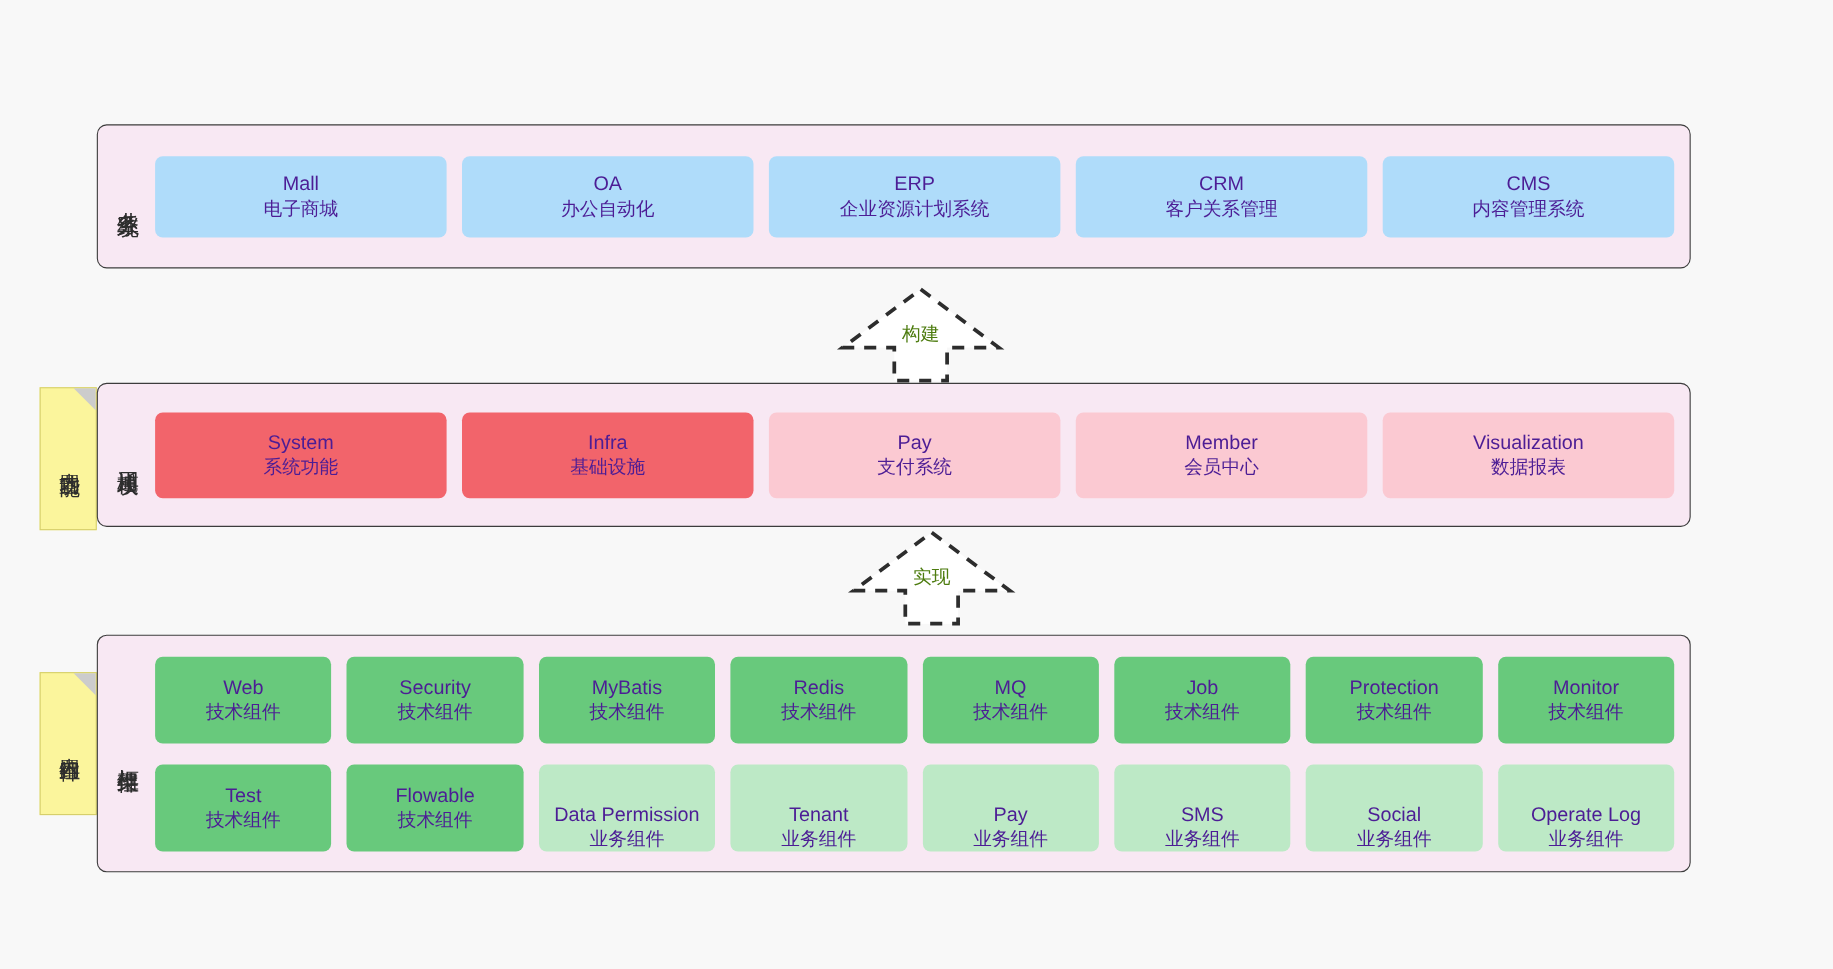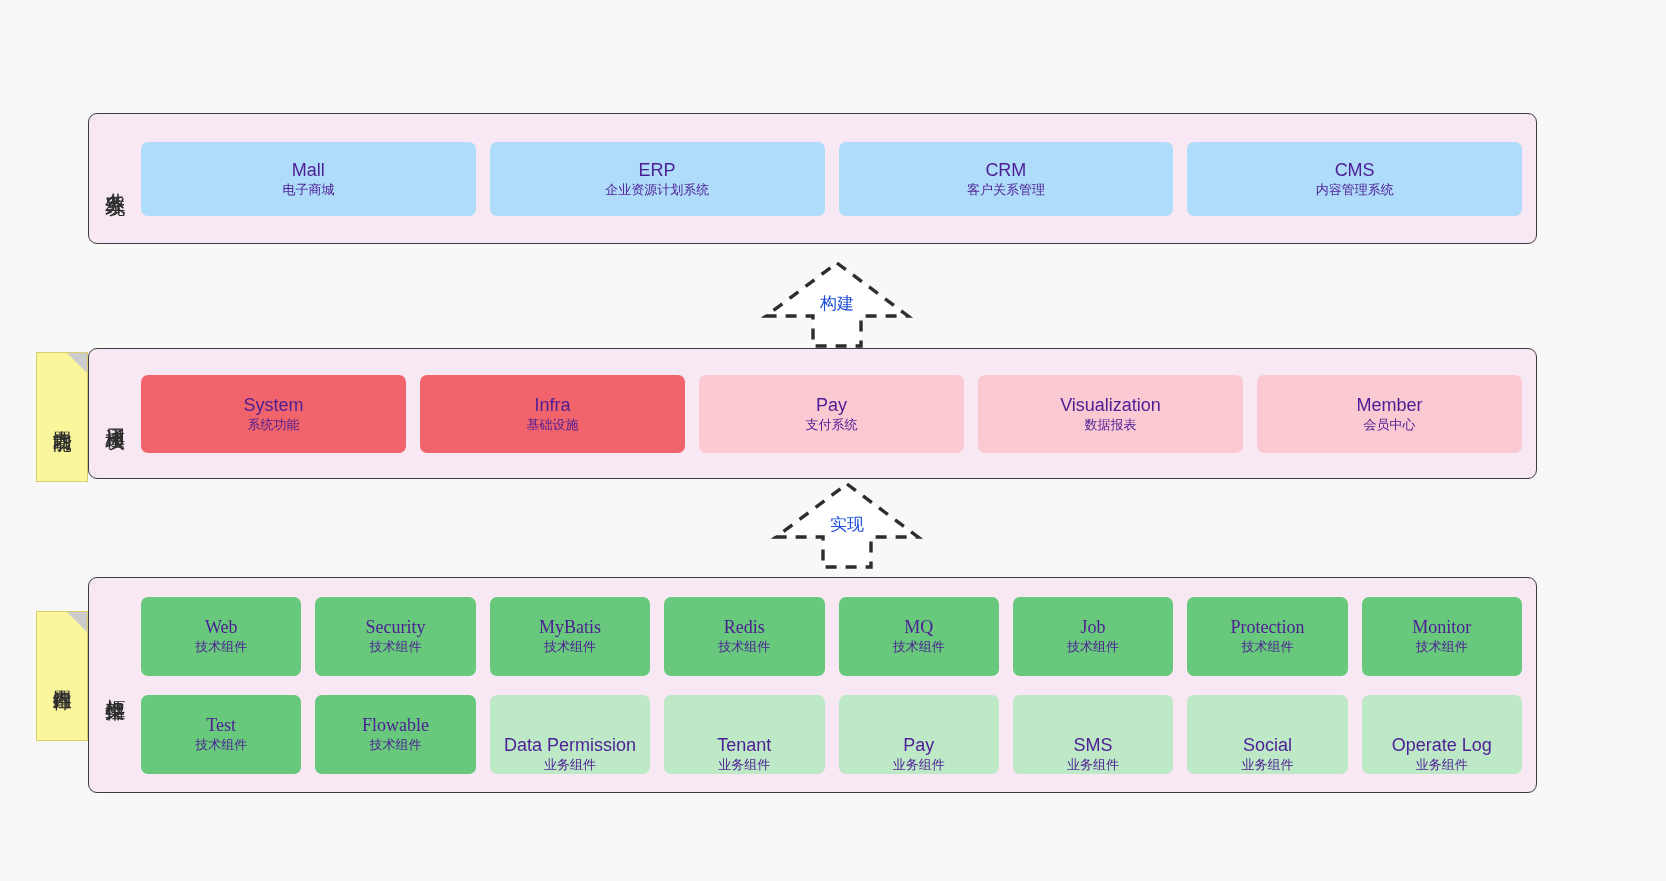--- a/index.html
+++ b/index.html
@@ -72,26 +72,26 @@
     border-radius: 7px;
     display: flex;
     flex-direction: column;
     align-items: center;
     justify-content: center;
     text-align: center;
     line-height: 1.26;
     color: #4c1d95;
   }
   .card .t1 { font-size: 18px; }
-  .card .t2 { font-size: 13px; }
+  .card .t2 { font-size: 17px; }
 
   .card.blue  { background: #afdcfa; }
   .card.red   { background: #f2646b; }
   .card.pink  { background: #fbc9d2; }
-  .card.green { background: #68c97c; font-family: Liberation Serif, serif; }
+  .card.green { background: #68c97c; }
   .card.greenlight { background: #bde9c6; justify-content: flex-end; }
 
   
   #layer-business {
     left: 88px; top: 113px; width: 1449px; height: 131px;
   }
   #layer-business .card { height: 74px; }
 
   #layer-common {
     left: 88px; top: 348px; width: 1449px; height: 131px; align-items: center;
@@ -136,39 +136,43 @@
     width: 154px;
     height: 92px;
   }
   .gen-arrow svg { display: block; }
   .gen-arrow .gen-label {
     position: absolute;
     left: 50%;
     transform: translateX(-50%);
     top: 34px;
     font-size: 17px;
-    color: #1d4ed8;
+    color: #4d7c0f;
     background: transparent;
     white-space: nowrap;
   }
   #arrow-build   { left: 760px; top: 258px; }
   #arrow-implement { left: 770px; top: 479px; }
 </style>
 </head>
 <body>
 
 <div id="canvas">
 
   <div class="layer" id="layer-business">
     <div class="layer-title">业务系统</div>
     <div class="layer-body">
       <div class="row">
         <div class="card blue">
           <div class="t1">Mall</div>
           <div class="t2">电子商城</div>
+        </div>
+        <div class="card blue">
+          <div class="t1">OA</div>
+          <div class="t2">办公自动化</div>
         </div>
         <div class="card blue">
           <div class="t1">ERP</div>
           <div class="t2">企业资源计划系统</div>
         </div>
         <div class="card blue">
           <div class="t1">CRM</div>
           <div class="t2">客户关系管理</div>
         </div>
         <div class="card blue">
@@ -201,26 +205,26 @@
         </div>
         <div class="card red">
           <div class="t1">Infra</div>
           <div class="t2">基础设施</div>
         </div>
         <div class="card pink">
           <div class="t1">Pay</div>
           <div class="t2">支付系统</div>
         </div>
         <div class="card pink">
+          <div class="t1">Member</div>
+          <div class="t2">会员中心</div>
+        </div>
+        <div class="card pink">
           <div class="t1">Visualization</div>
           <div class="t2">数据报表</div>
-        </div>
-        <div class="card pink">
-          <div class="t1">Member</div>
-          <div class="t2">会员中心</div>
         </div>
       </div>
     </div>
   </div>
 
   <div class="gen-arrow" id="arrow-implement">
     <svg width="154" height="92" viewBox="0 0 154 92" xmlns="http://www.w3.org/2000/svg">
       <path d="M 77 5 L 148 58 L 101 58 L 101 88 L 53 88 L 53 58 L 6 58 Z" fill="#ffffff" stroke="#2d2d2d" stroke-width="3.4" stroke-dasharray="11,9" stroke-linejoin="miter"></path>
     </svg>
     <div class="gen-label">实现</div>

